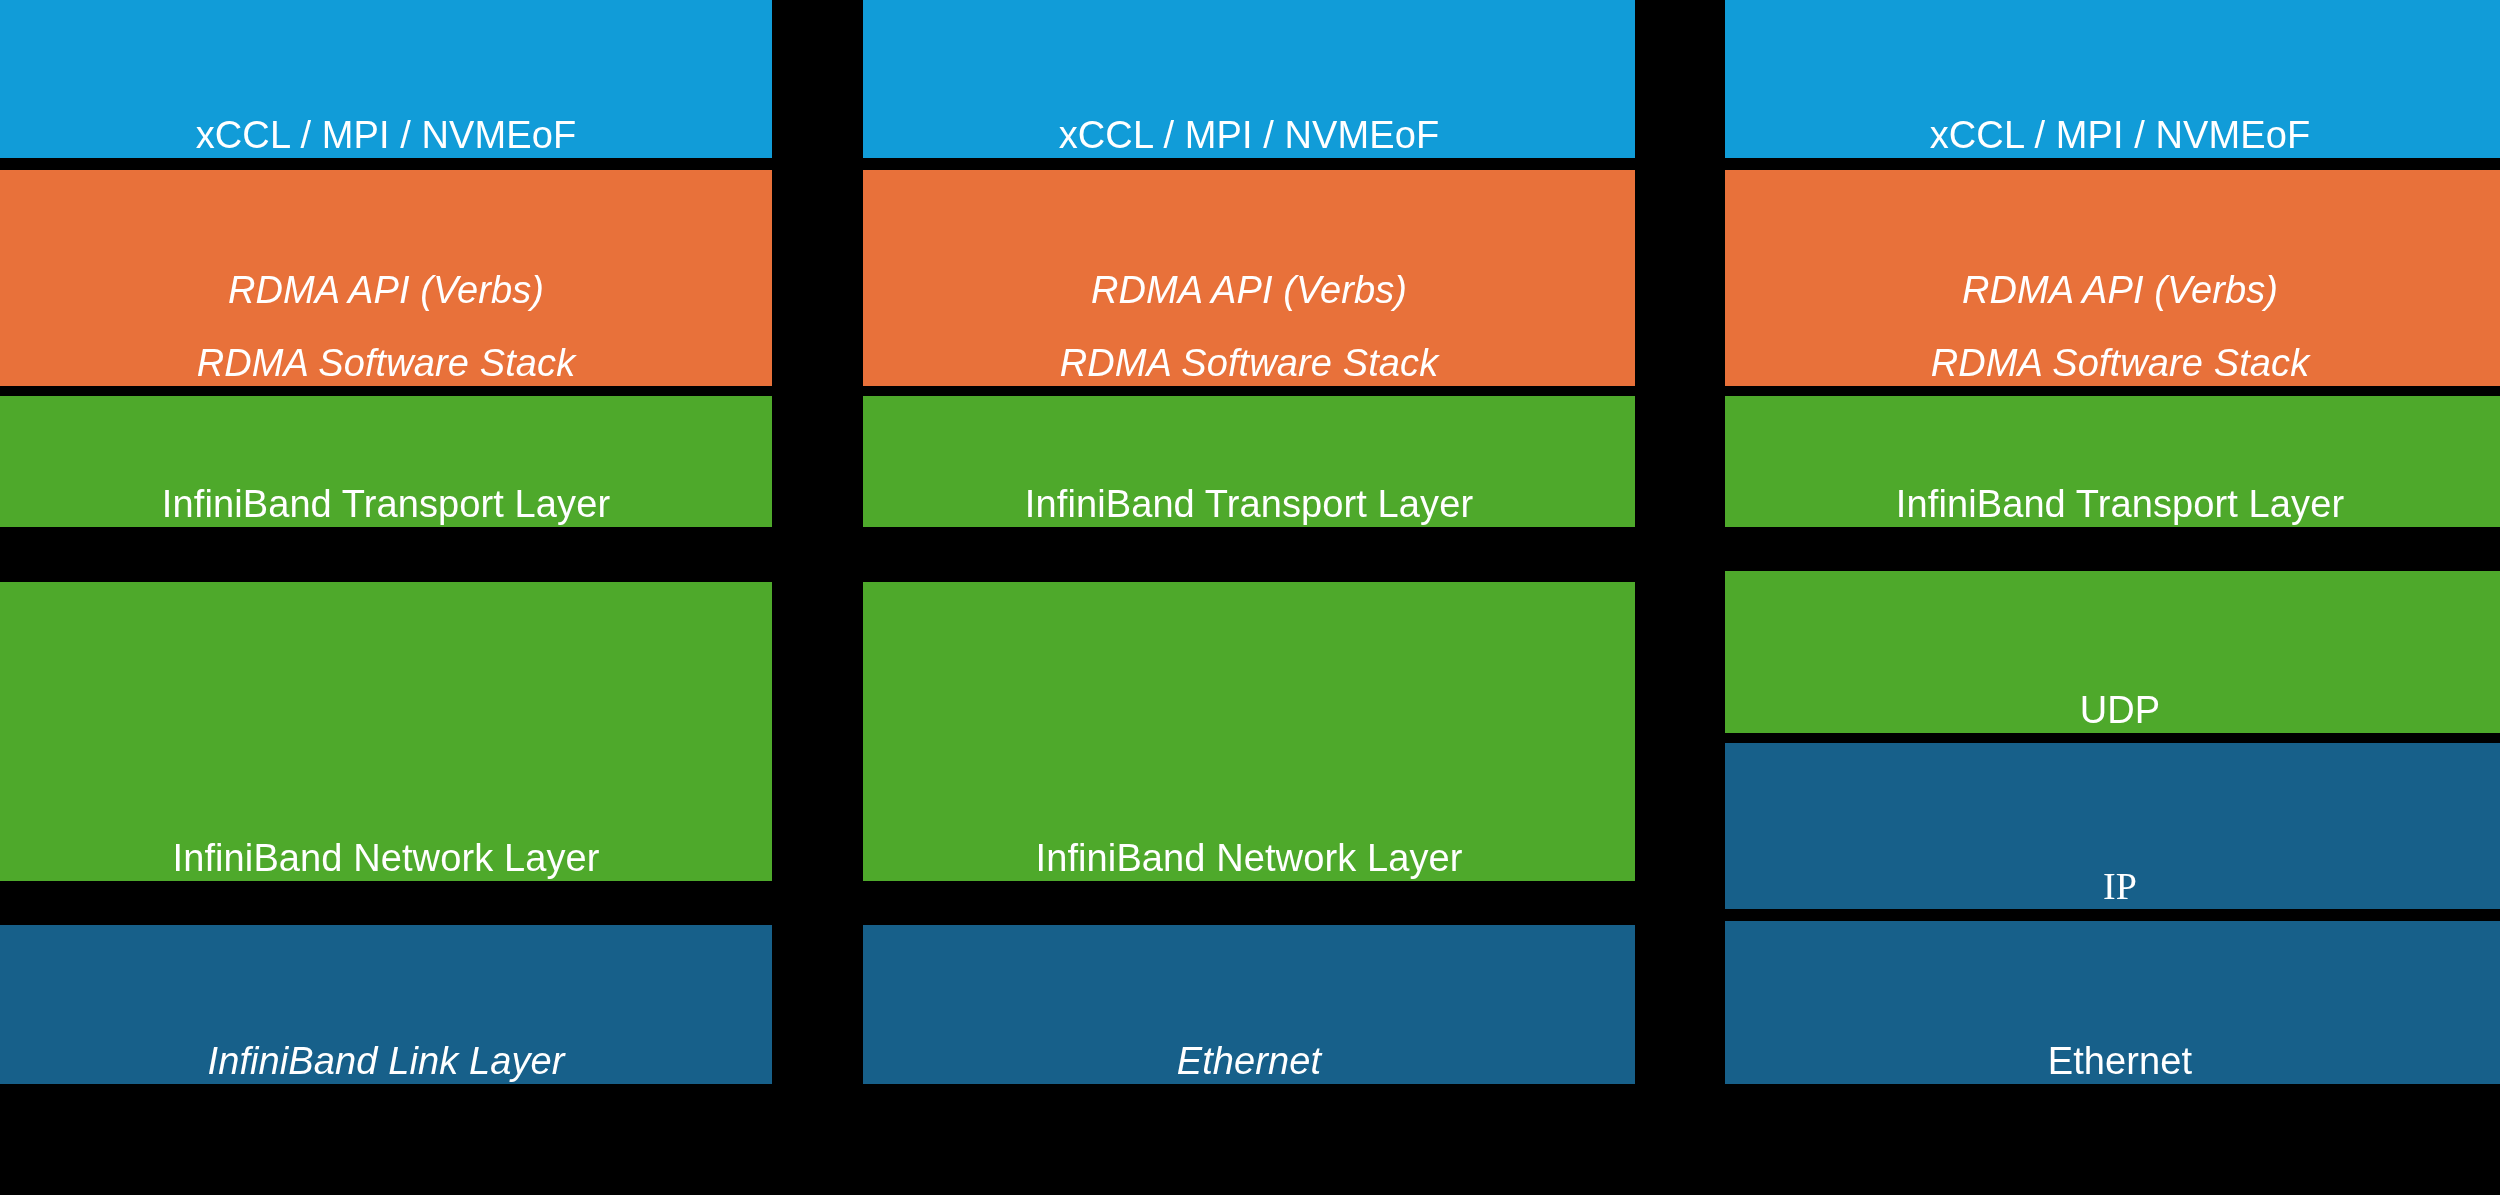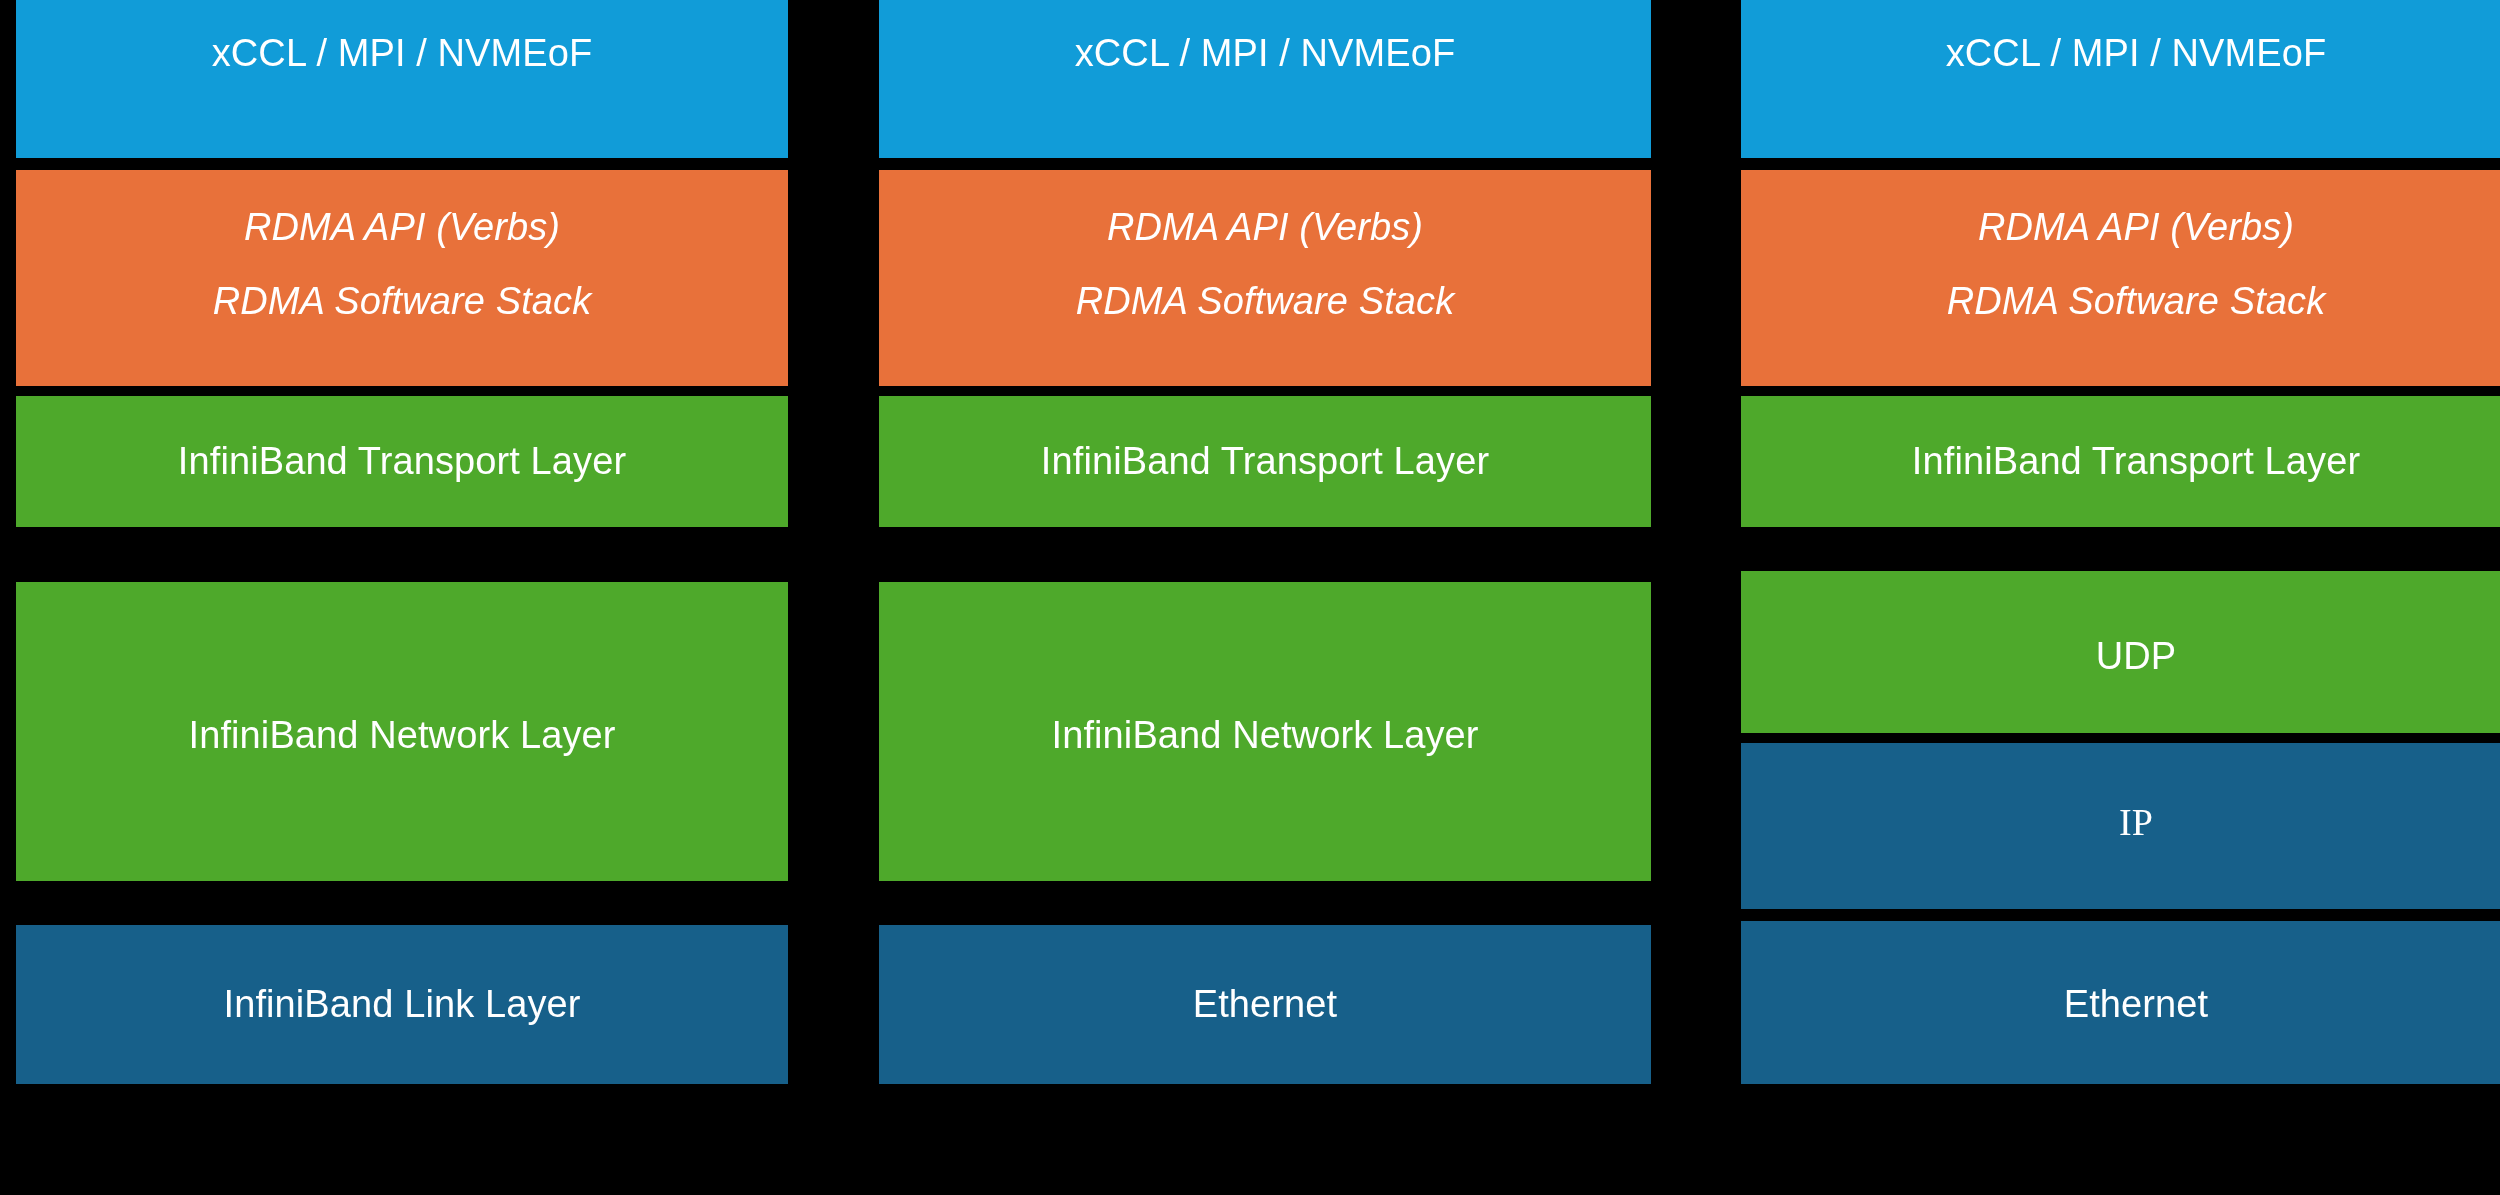--- a/index.html
+++ b/index.html
@@ -22,31 +22,32 @@
     position: absolute;
     top: 0;
     height: 1195px;
   }
   #col-1 { left: 0px;    width: 772px; }
   #col-2 { left: 863px;  width: 772px; }
   #col-3 { left: 1725px; width: 790px; }
 
   .layer-box {
     position: absolute;
-    left: 16px;
+    left: 0;
     width: 100%;
     box-sizing: border-box;
     display: flex;
     flex-direction: column;
     align-items: center;
     color: #FFFFFF;
     font-size: 38px;
     line-height: 1.15;
     letter-spacing: 0.1px;
     white-space: nowrap;
+    justify-content: flex-end;
   }
   .layer-label {
     display: block;
     text-align: center;
     color: #FFFFFF;
     font-weight: 400;
   }
 
   
   .c-blue   { background: #119CD8; }
@@ -65,21 +66,21 @@
   .band-udp        { top: 571px; height: 162px; }
   .band-ip         { top: 743px; height: 166px; }
   .band-eth3       { top: 921px; height: 163px; }
 
   
   .band-app .layer-label       { margin-top: 32px; }
   .band-rdma .layer-label.l1   { margin-top: 36px; }
   .band-rdma .layer-label.l2   { margin-top: 30px; }
   .band-transport .layer-label { margin-top: 44px; }
   .band-network .layer-label   { margin-top: 132px; }
-  .band-link .layer-label      { margin-top: 58px; }
+  .band-link .layer-label      { margin-top: 58px; font-style: italic; }
   .band-udp .layer-label       { margin-top: 64px; }
   .band-ip .layer-label        { margin-top: 58px; font-family: Liberation Serif, serif; }
   .band-eth3 .layer-label      { margin-top: 62px; }
 </style>
 </head>
 <body>
 
 <div id="canvas" style="background: rgb(0, 0, 0);">
 
   <div class="column" id="col-1">

